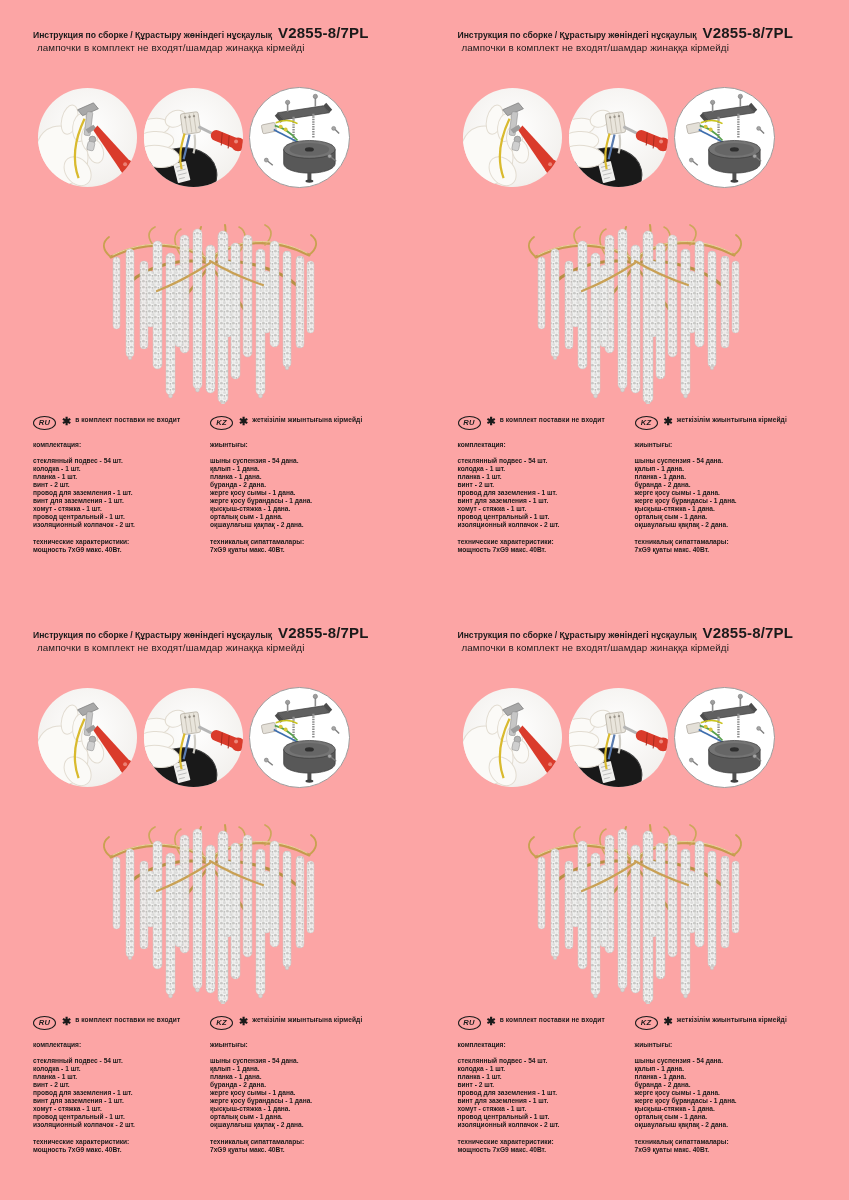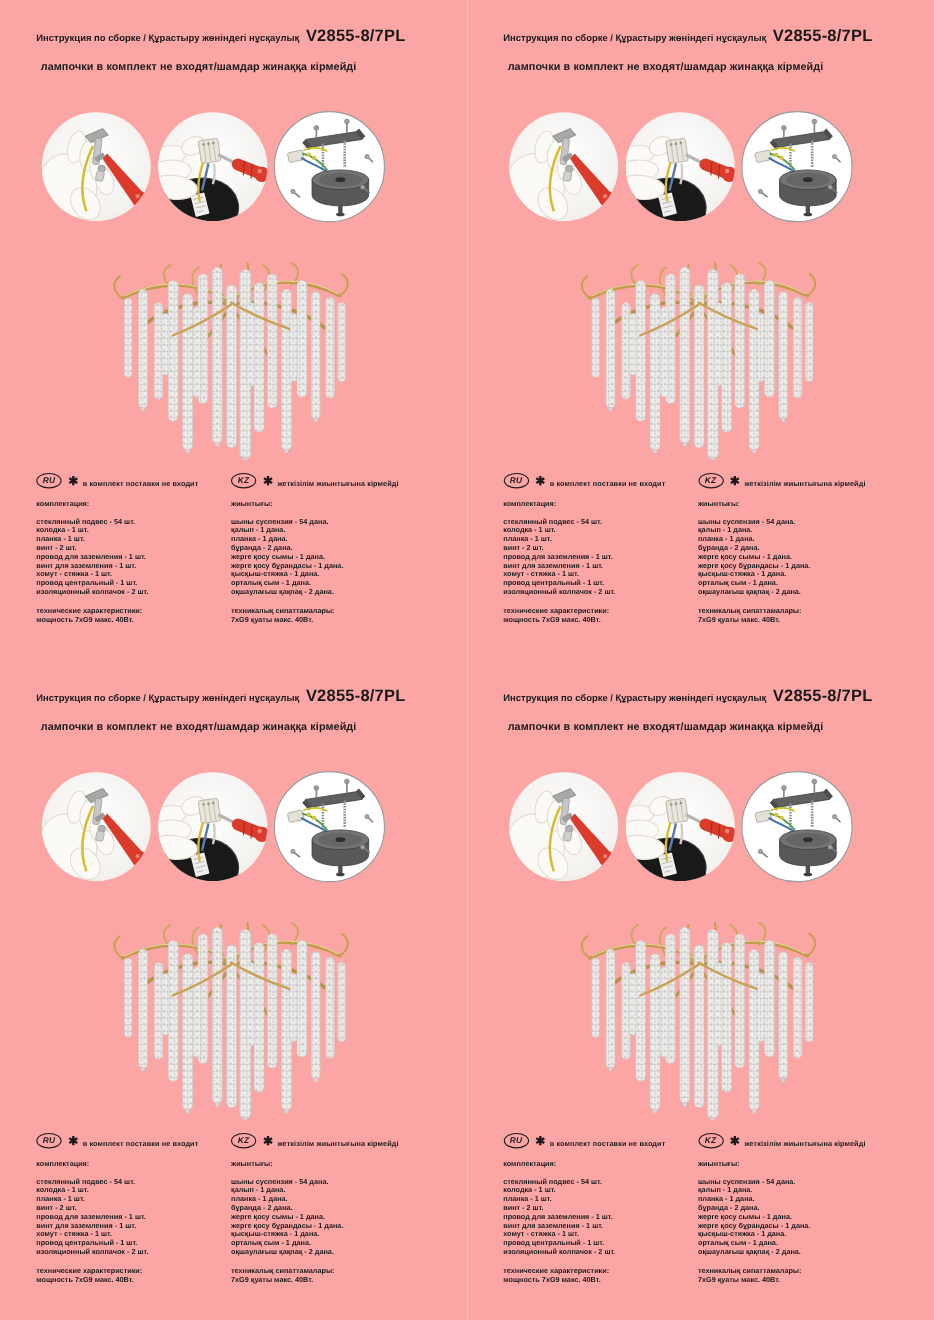--- a/index.html
+++ b/index.html
@@ -1,29 +1,29 @@
 <!DOCTYPE html>
 <html><head>
 <meta charset="utf-8">
 <style>
   html,body{margin:0;padding:0;background:#ffffff;}
   body{width:849px;height:1200px;overflow:hidden;font-family:"Liberation Sans",sans-serif;color:#1a1a1a;}
   .grid{display:grid;grid-template-columns:424.5px 424.5px;grid-template-rows:600px 600px;width:849px;height:1200px;}
   .sheet{position:relative;box-sizing:border-box;width:424.5px;height:600px;padding:24px 16px 0 33px;background:#fca5a5;}
   .hdr-line1{font-weight:bold;font-size:8.6px;white-space:nowrap;display:flex;align-items:baseline;}
   .model{font-size:15px;font-weight:bold;margin-left:6px;letter-spacing:0.2px;}
-  .hdr-line2{font-size:9.8px;margin-top:15px;margin-left:4px;letter-spacing:0.1px;font-weight:bold;}
+  .hdr-line2{font-size:9.8px;margin-top:1px;margin-left:4px;letter-spacing:0.1px;}
   .steps{display:flex;gap:3px;margin-top:33px;margin-left:3px;}
   .steps svg{width:103px;height:103px;display:block;}
   .chand{margin-top:10px;margin-left:52px;width:250px;height:205px;}
   .chand svg{width:250px;height:205px;display:block;}
   .parts{display:flex;margin-top:12px;}
   .col-ru{width:177px;flex:none;}
   .col-kz{flex:1;}
-  .badge-row{display:flex;align-items:flex-end;height:14px;}
+  .badge-row{display:flex;align-items:flex-start;height:14px;}
   .badge{display:inline-flex;align-items:center;justify-content:center;flex:none;width:21px;height:11.5px;border:1.4px solid #1a1a1a;border-radius:50%;font-size:7.6px;font-weight:bold;font-style:italic;letter-spacing:0.2px;padding-bottom:0.5px;}
   .star{font-size:11px;font-weight:bold;margin:0 4px 0 6px;line-height:1;}
   .note{font-size:6.6px;font-weight:bold;letter-spacing:0.1px;}
   .list-title{font-size:6.6px;font-weight:bold;margin-top:11px;line-height:8px;}
   .items{margin-top:8px;}
   .items div{font-size:6.6px;font-weight:bold;line-height:8px;white-space:nowrap;}
   .specs-title{font-size:6.6px;font-weight:bold;margin-top:9px;line-height:8px;}
   .specs-value{font-size:6.6px;font-weight:bold;line-height:8px;}
   .defs-holder{position:absolute;width:0;height:0;overflow:hidden;}
 </style>

